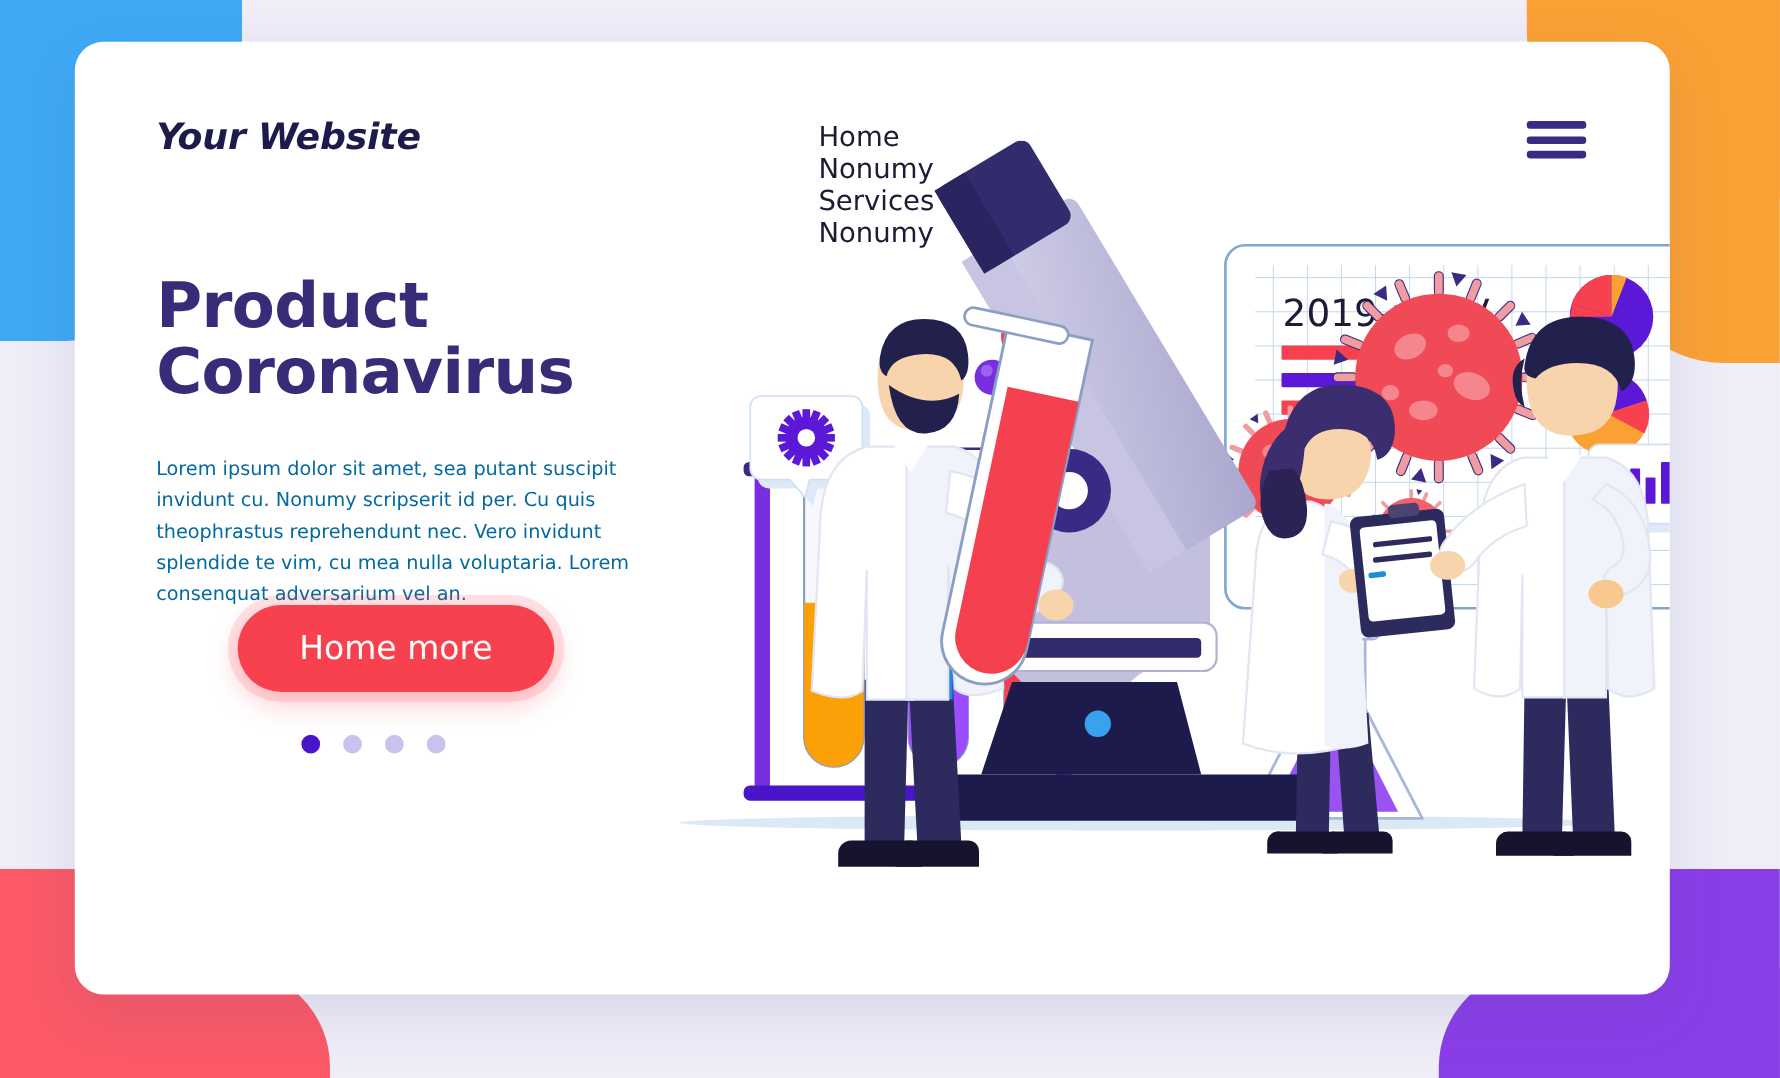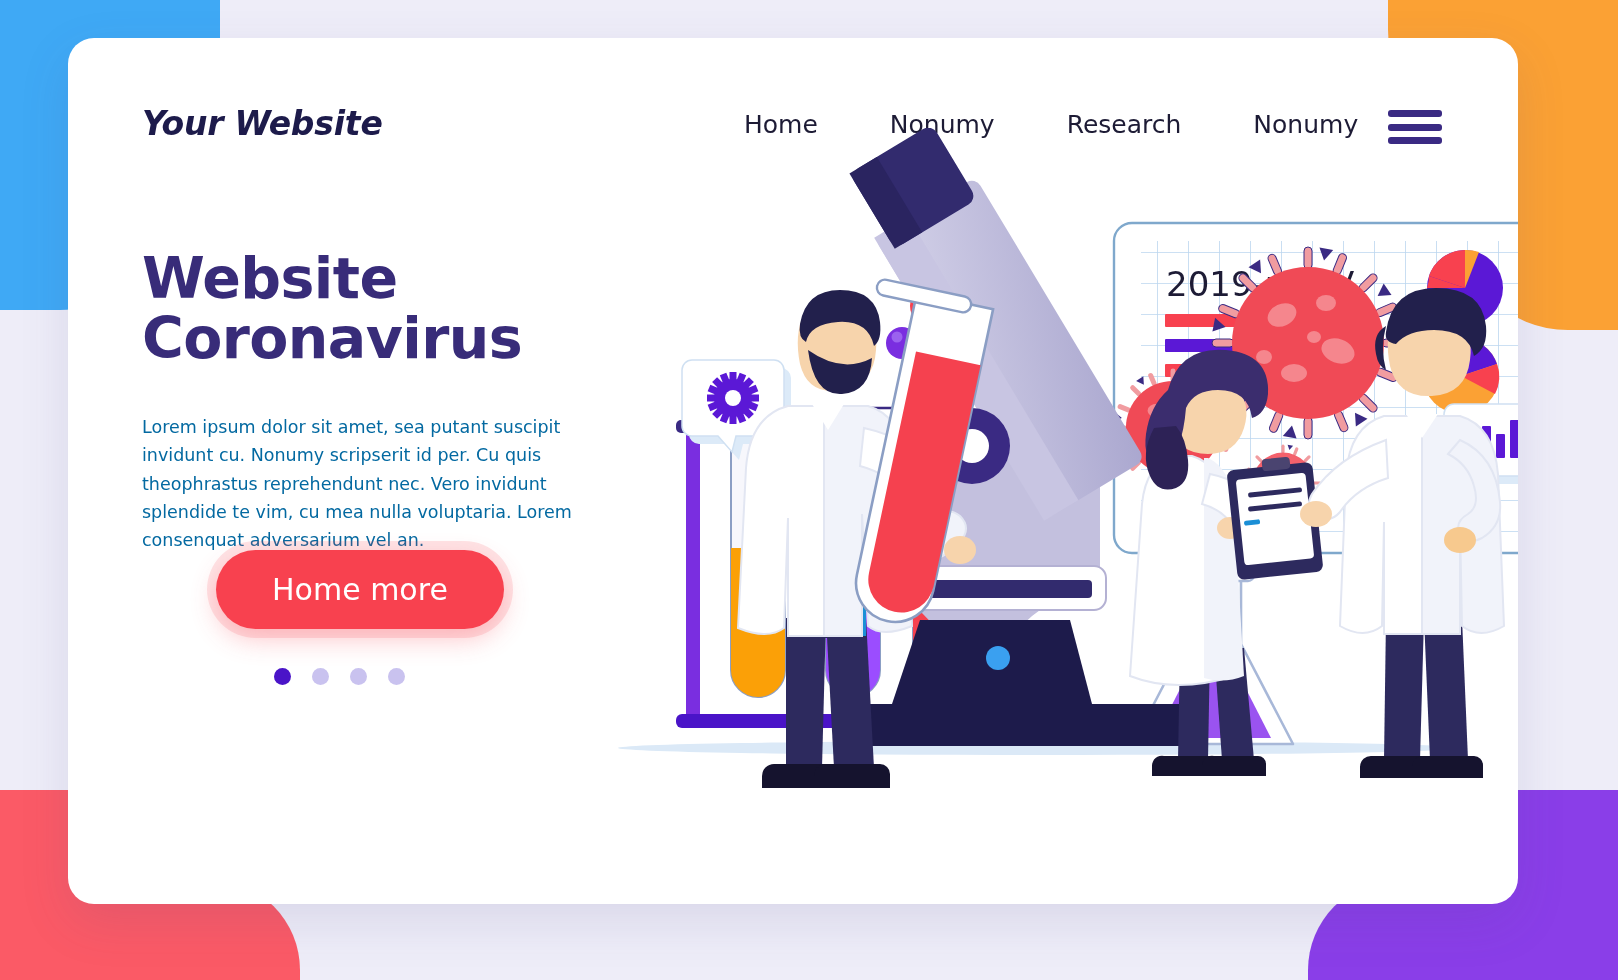--- a/index.html
+++ b/index.html
@@ -55,21 +55,21 @@
   }
 
   
   .header{position:absolute;left:0;top:0;width:100%;height:120px;}
   .logo{
     position:absolute;left:74px;top:66px;
     font-size:33px;font-style:italic;font-weight:700;
     color:#1d1b4b;letter-spacing:-.2px;
     font-family:"DejaVu Sans", sans-serif;
   }
-  .nav{position:absolute;left:640px;top:72px;display:flex;gap:0;}
+  .nav{position:absolute;left:640px;top:72px;display:flex;gap:0;flex-direction:column;}
   .nav a{
     font-size:25px;color:#1d1b35;text-decoration:none;
     padding:0 36px;white-space:nowrap;
     font-family:"DejaVu Sans", sans-serif;
   }
   .burger{
     position:absolute;right:76px;top:72px;width:54px;height:34px;
     display:flex;flex-direction:column;justify-content:space-between;cursor:pointer;
   }
   .burger span{display:block;height:7px;border-radius:3px;background:#3a2a83;}
@@ -116,34 +116,34 @@
   <div class="blob blob-br2"></div>
 
   <div class="card">
 
     <div class="header">
       <div class="logo">Your Website</div>
 
       <nav class="nav">
         <a href="#">Home</a>
         <a href="#">Nonumy</a>
-        <a href="#">Research</a>
+        <a href="#">Services</a>
         <a href="#">Nonumy</a>
       </nav>
 
       <div class="burger">
         <span></span>
         <span></span>
         <span></span>
       </div>
     </div>
 
     <div class="hero">
       <h1>
-        <span>Website</span><br>
+        <span>Product</span><br>
         <span>Coronavirus</span>
       </h1>
       <p>Lorem ipsum dolor sit amet, sea putant suscipit invidunt cu. Nonumy scripserit id per. Cu quis theophrastus reprehendunt nec. Vero invidunt splendide te vim, cu mea nulla voluptaria. Lorem consenquat adversarium vel an.</p>
     </div>
 
     <button class="cta">Home more</button>
 
     <div class="dots">
       <span class="dot active"></span>
       <span class="dot"></span>

